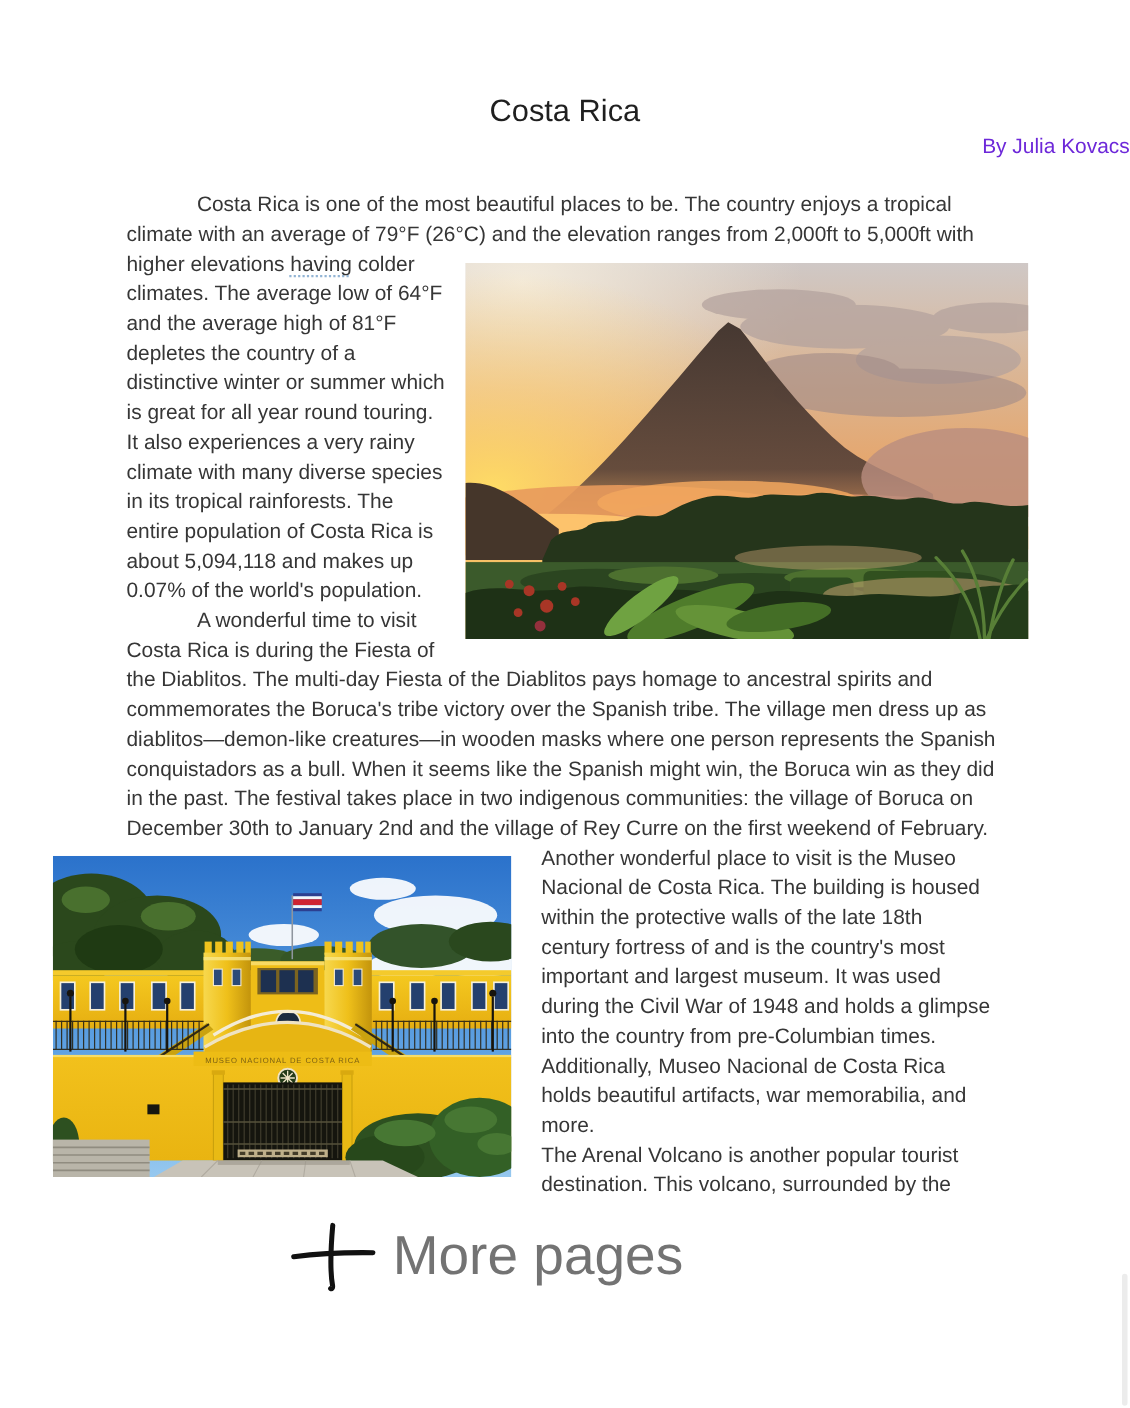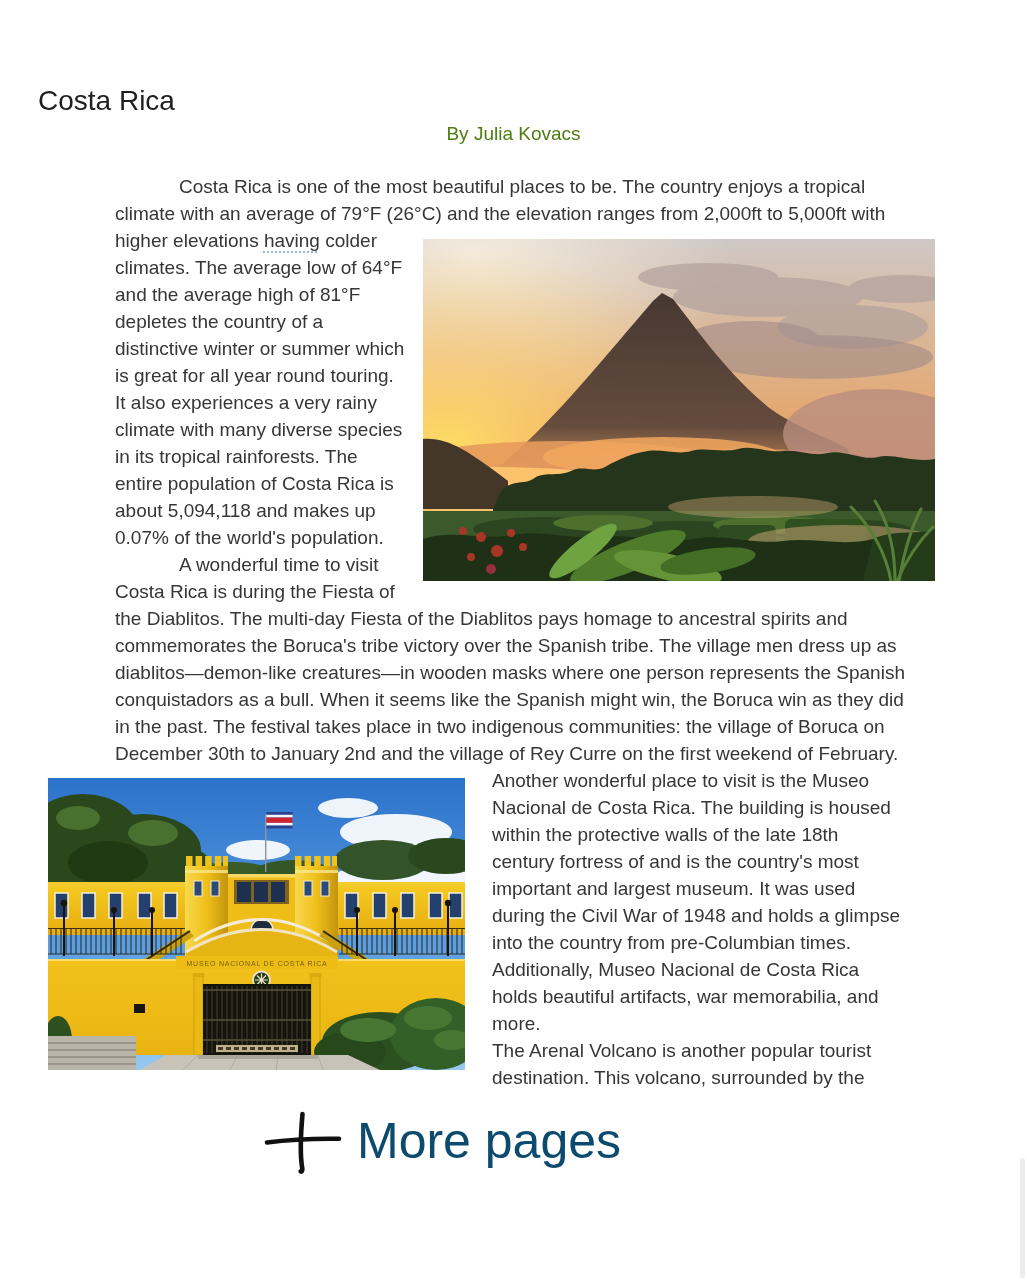--- a/index.html
+++ b/index.html
@@ -1,37 +1,37 @@
 <!DOCTYPE html>
 <html><head>
 <meta charset="utf-8">
 <style>
   html,body { margin:0; padding:0; background:#ffffff; }
   .page {
     position:relative; width:1027px; height:1280px; background:#ffffff;
     overflow:hidden; font-family:"Liberation Sans", sans-serif; color:#363636;
   }
-  .doc-title { margin-top:84px; font-size:28px; line-height:33px; color:#1f1f1f; font-weight:400;margin-left:38px; }
-  .doc-byline { margin-top:4px; text-align:center; font-size:19px; line-height:26px; color:#4d7c0f; }
+  .doc-title { margin-top:84px; text-align:center; font-size:28px; line-height:33px; color:#1f1f1f; font-weight:400; }
+  .doc-byline { margin-top:4px; text-align:right; font-size:19px; line-height:26px; color:#6d28d9; }
   .doc-body { margin:26px 122px 0 115px; font-size:19px; line-height:27px; color:#363636; }
   .doc-body p { margin:0; }
   .indent { text-indent:64px; }
   .para { text-indent:0; }
   .para.indent { text-indent:64px; }
   .photo { display:block; overflow:hidden; }
   .photo svg { display:block; width:100%; height:100%; }
   .volcano { float:right; width:512px; height:342px; margin:12px -30px 10px 14px; }
   .museum  { float:left;  width:417px; height:292px; margin:11px 27px 6px -67px; }
   .spellcheck {
     text-decoration-line:underline; text-decoration-style:dotted;
     text-decoration-color:#92b4d4; text-decoration-thickness:2px; text-underline-offset:4px;
   }
   .more-pages { display:flex; align-items:center; gap:13px; margin:20px 0 0 262px; width:fit-content; cursor:pointer; }
   .plus-icon { width:82px; height:64px; }
-  .more-label { font-size:50px; line-height:1.1; color:#0c4a6e; padding-bottom:4px; }
+  .more-label { font-size:50px; line-height:1.1; color:#737373; padding-bottom:4px; }
   .scroll-thumb { position:absolute; right:2px; bottom:2px; width:5px; height:120px; background:#ececec; border-radius:3px; }
 </style>
 </head>
 <body>
 
 <div class="page">
 
   <div class="doc-title">Costa Rica</div>
   <div class="doc-byline">By Julia Kovacs</div>
 

